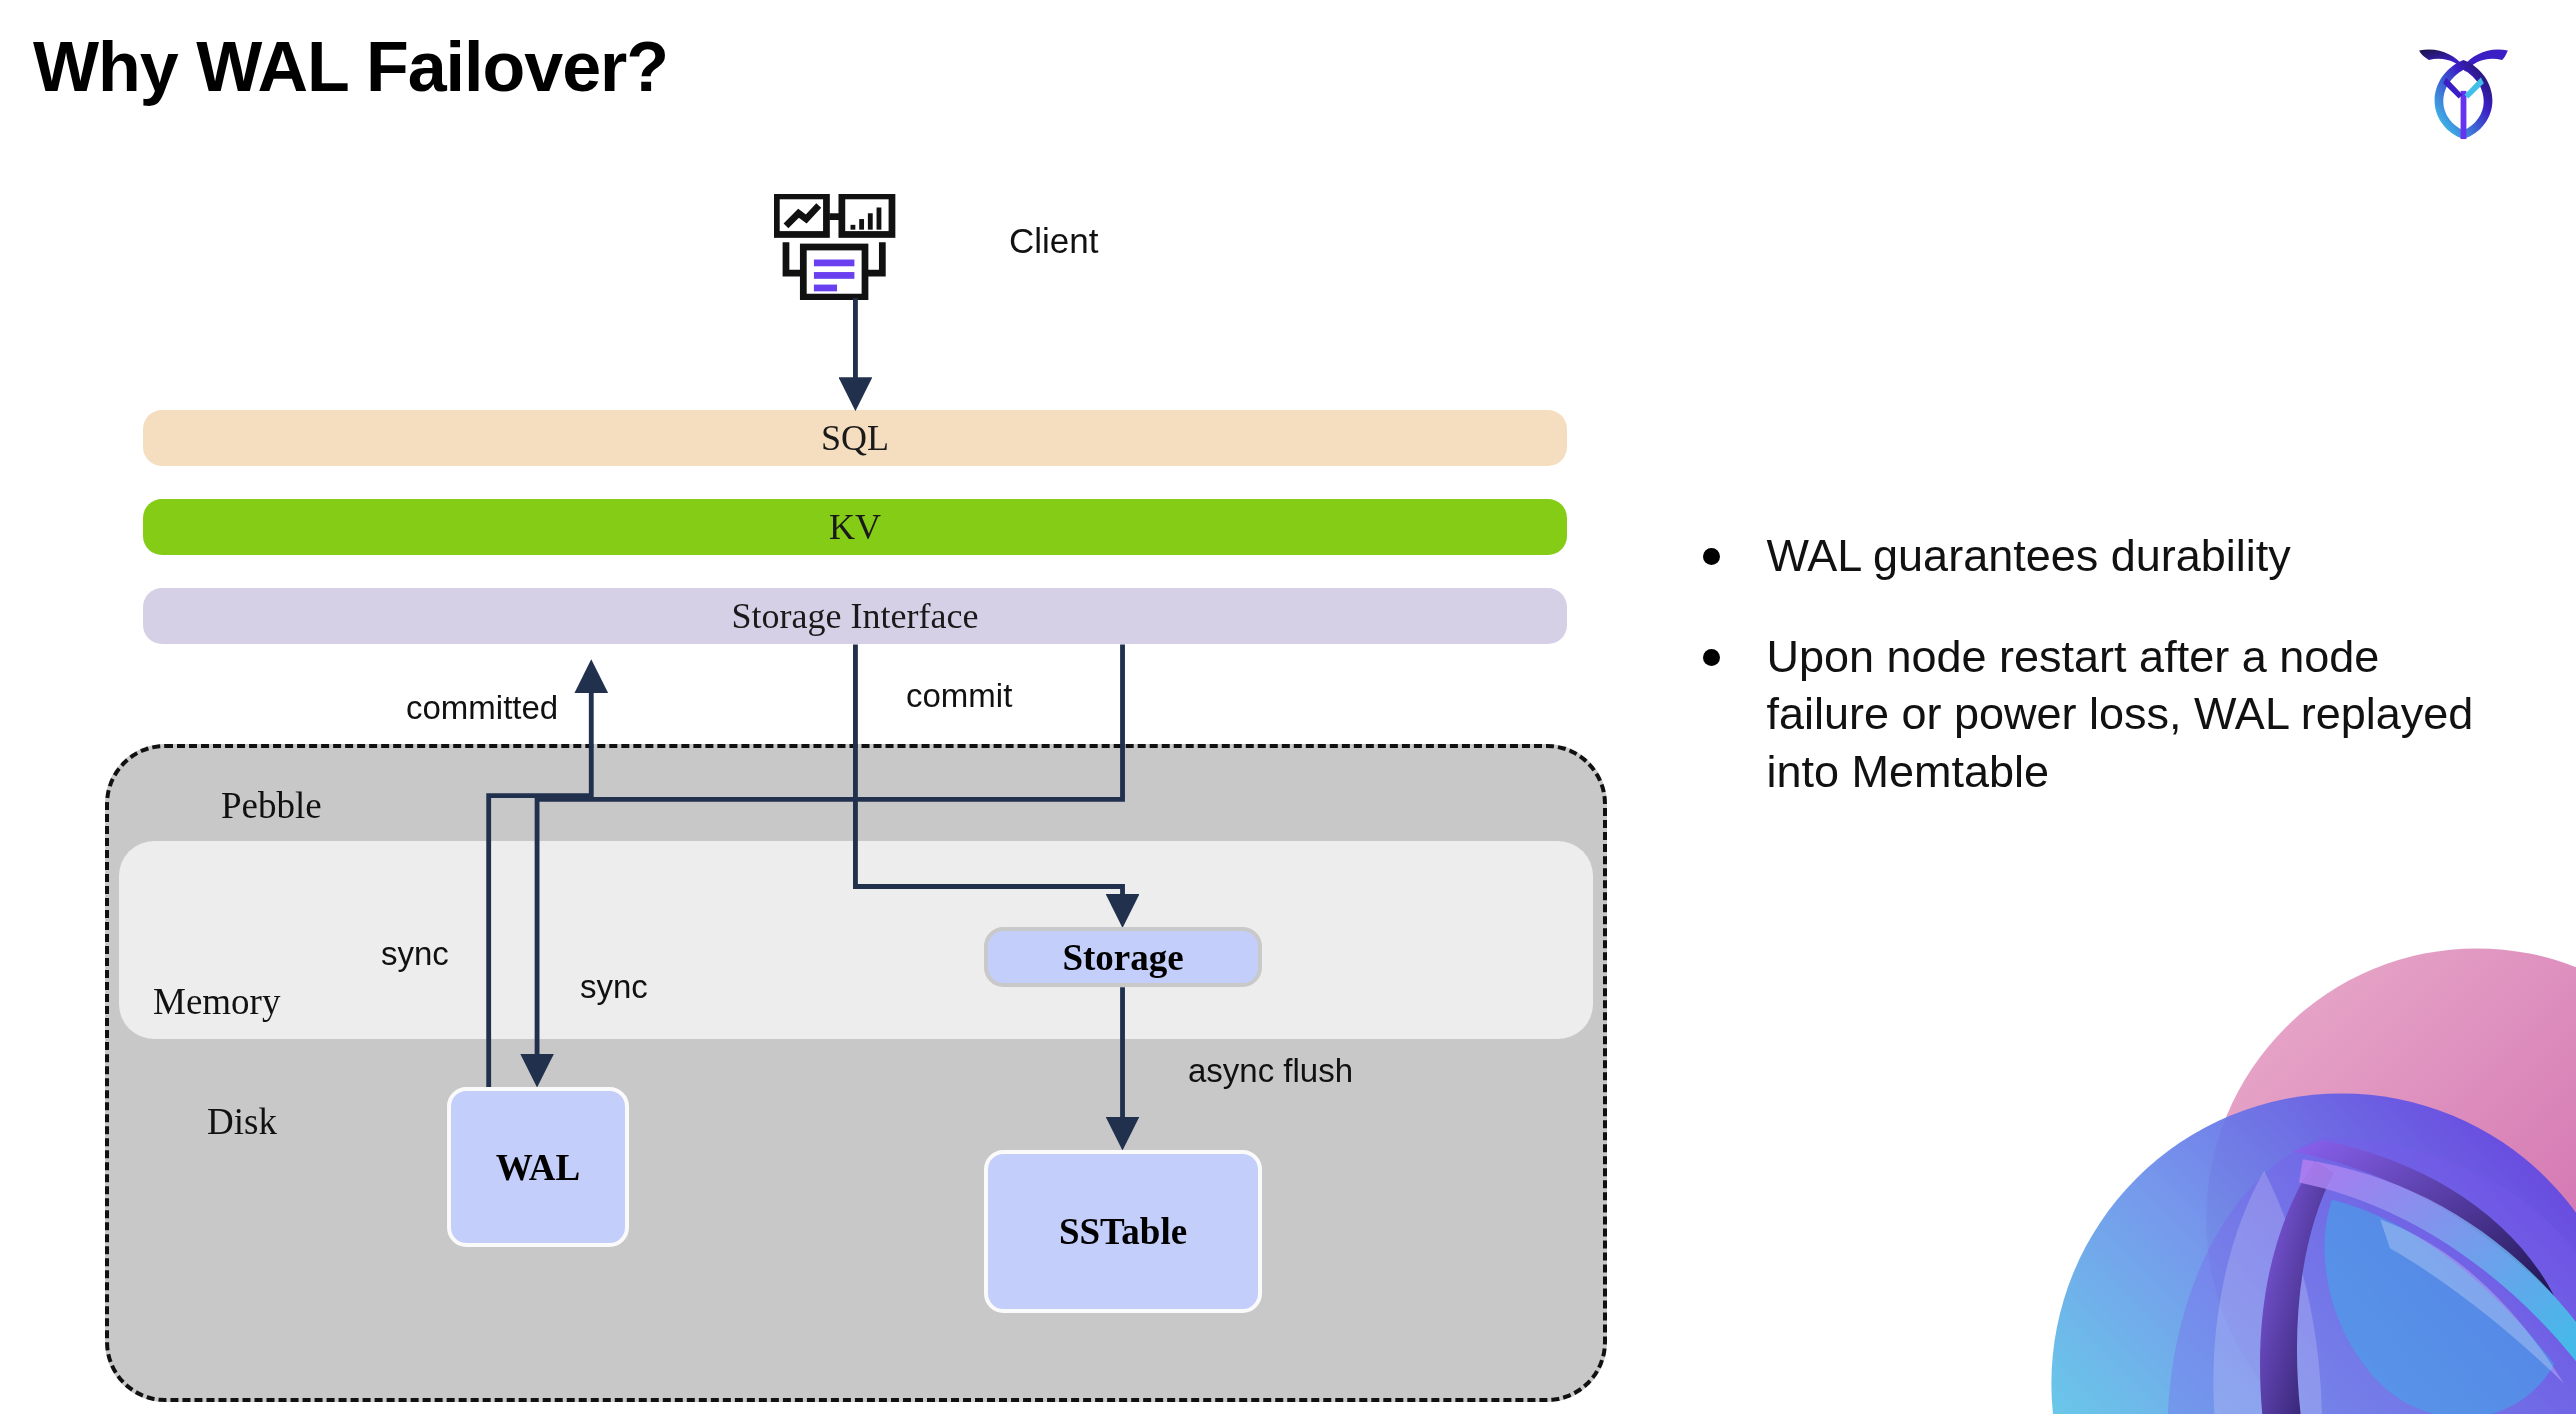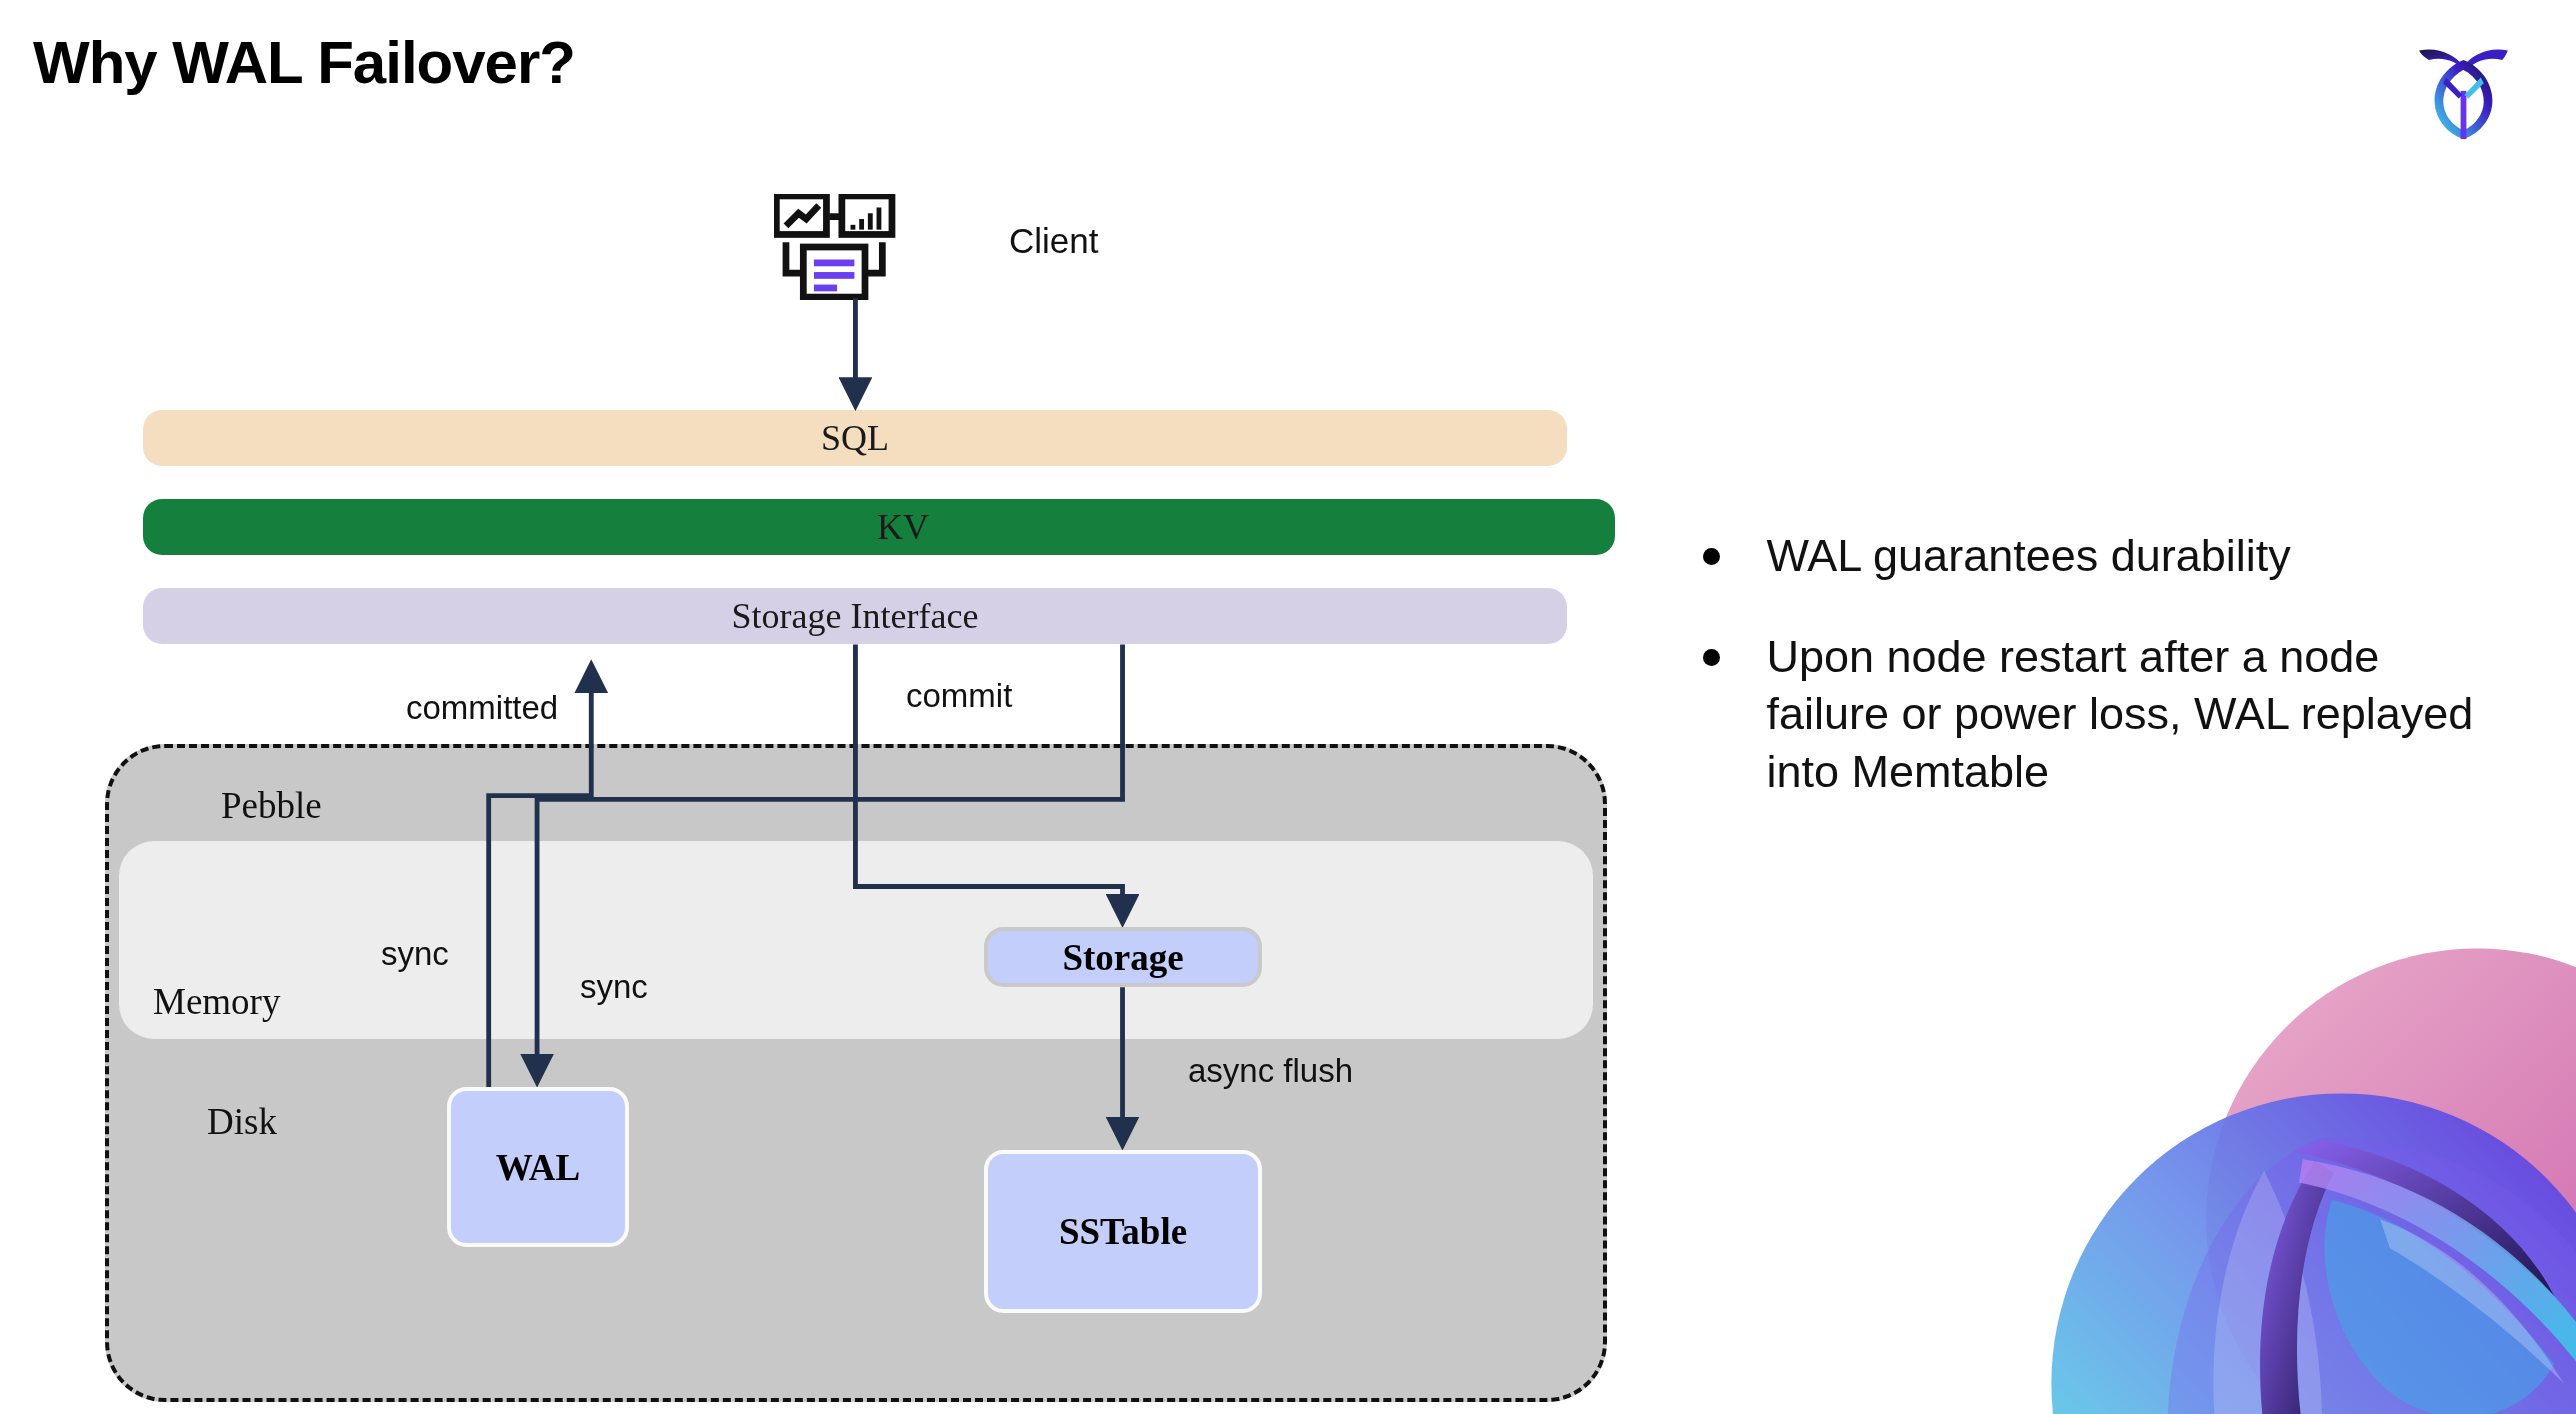--- a/index.html
+++ b/index.html
@@ -10,21 +10,21 @@
     overflow:hidden;
     position:relative;
   }
   .slide{position:absolute;left:0;top:0;width:2576px;height:1415px;overflow:hidden;}
 
   
   #slide-title{
     position:absolute;left:33px;top:31px;
     font-family:"Liberation Sans", sans-serif;
     font-weight:bold;
-    font-size:60px;
+    font-size:70px;
     letter-spacing:-1px;
     color:#000000;
     line-height:1.05;
     white-space:nowrap;
   }
 
   
   #brand-logo{position:absolute;left:2411px;top:35px;width:105px;height:106px;}
 
   
@@ -40,21 +40,21 @@
 
   
   .layer-bar{
     position:absolute;left:143px;width:1424px;height:56px;
     border-radius:19px;
     display:flex;align-items:center;justify-content:center;
     font-family:"Liberation Serif", serif;
     font-size:36px;color:#1a1a1a;
   }
   #bar-sql{top:410px;background:#F5DEC0;}
-  #bar-kv{top:499px;background:#15803d;padding-left:48px;}
+  #bar-kv{top:499px;background:#84cc16;}
   #bar-storage{top:588px;background:#D6D0E6;}
 
   
   #pebble-box{
     position:absolute;left:105px;top:744px;width:1502px;height:658px;
     border:4.8px dashed #111111;
     border-radius:60px;
     background:#C8C8C8;
     box-sizing:border-box;
   }

